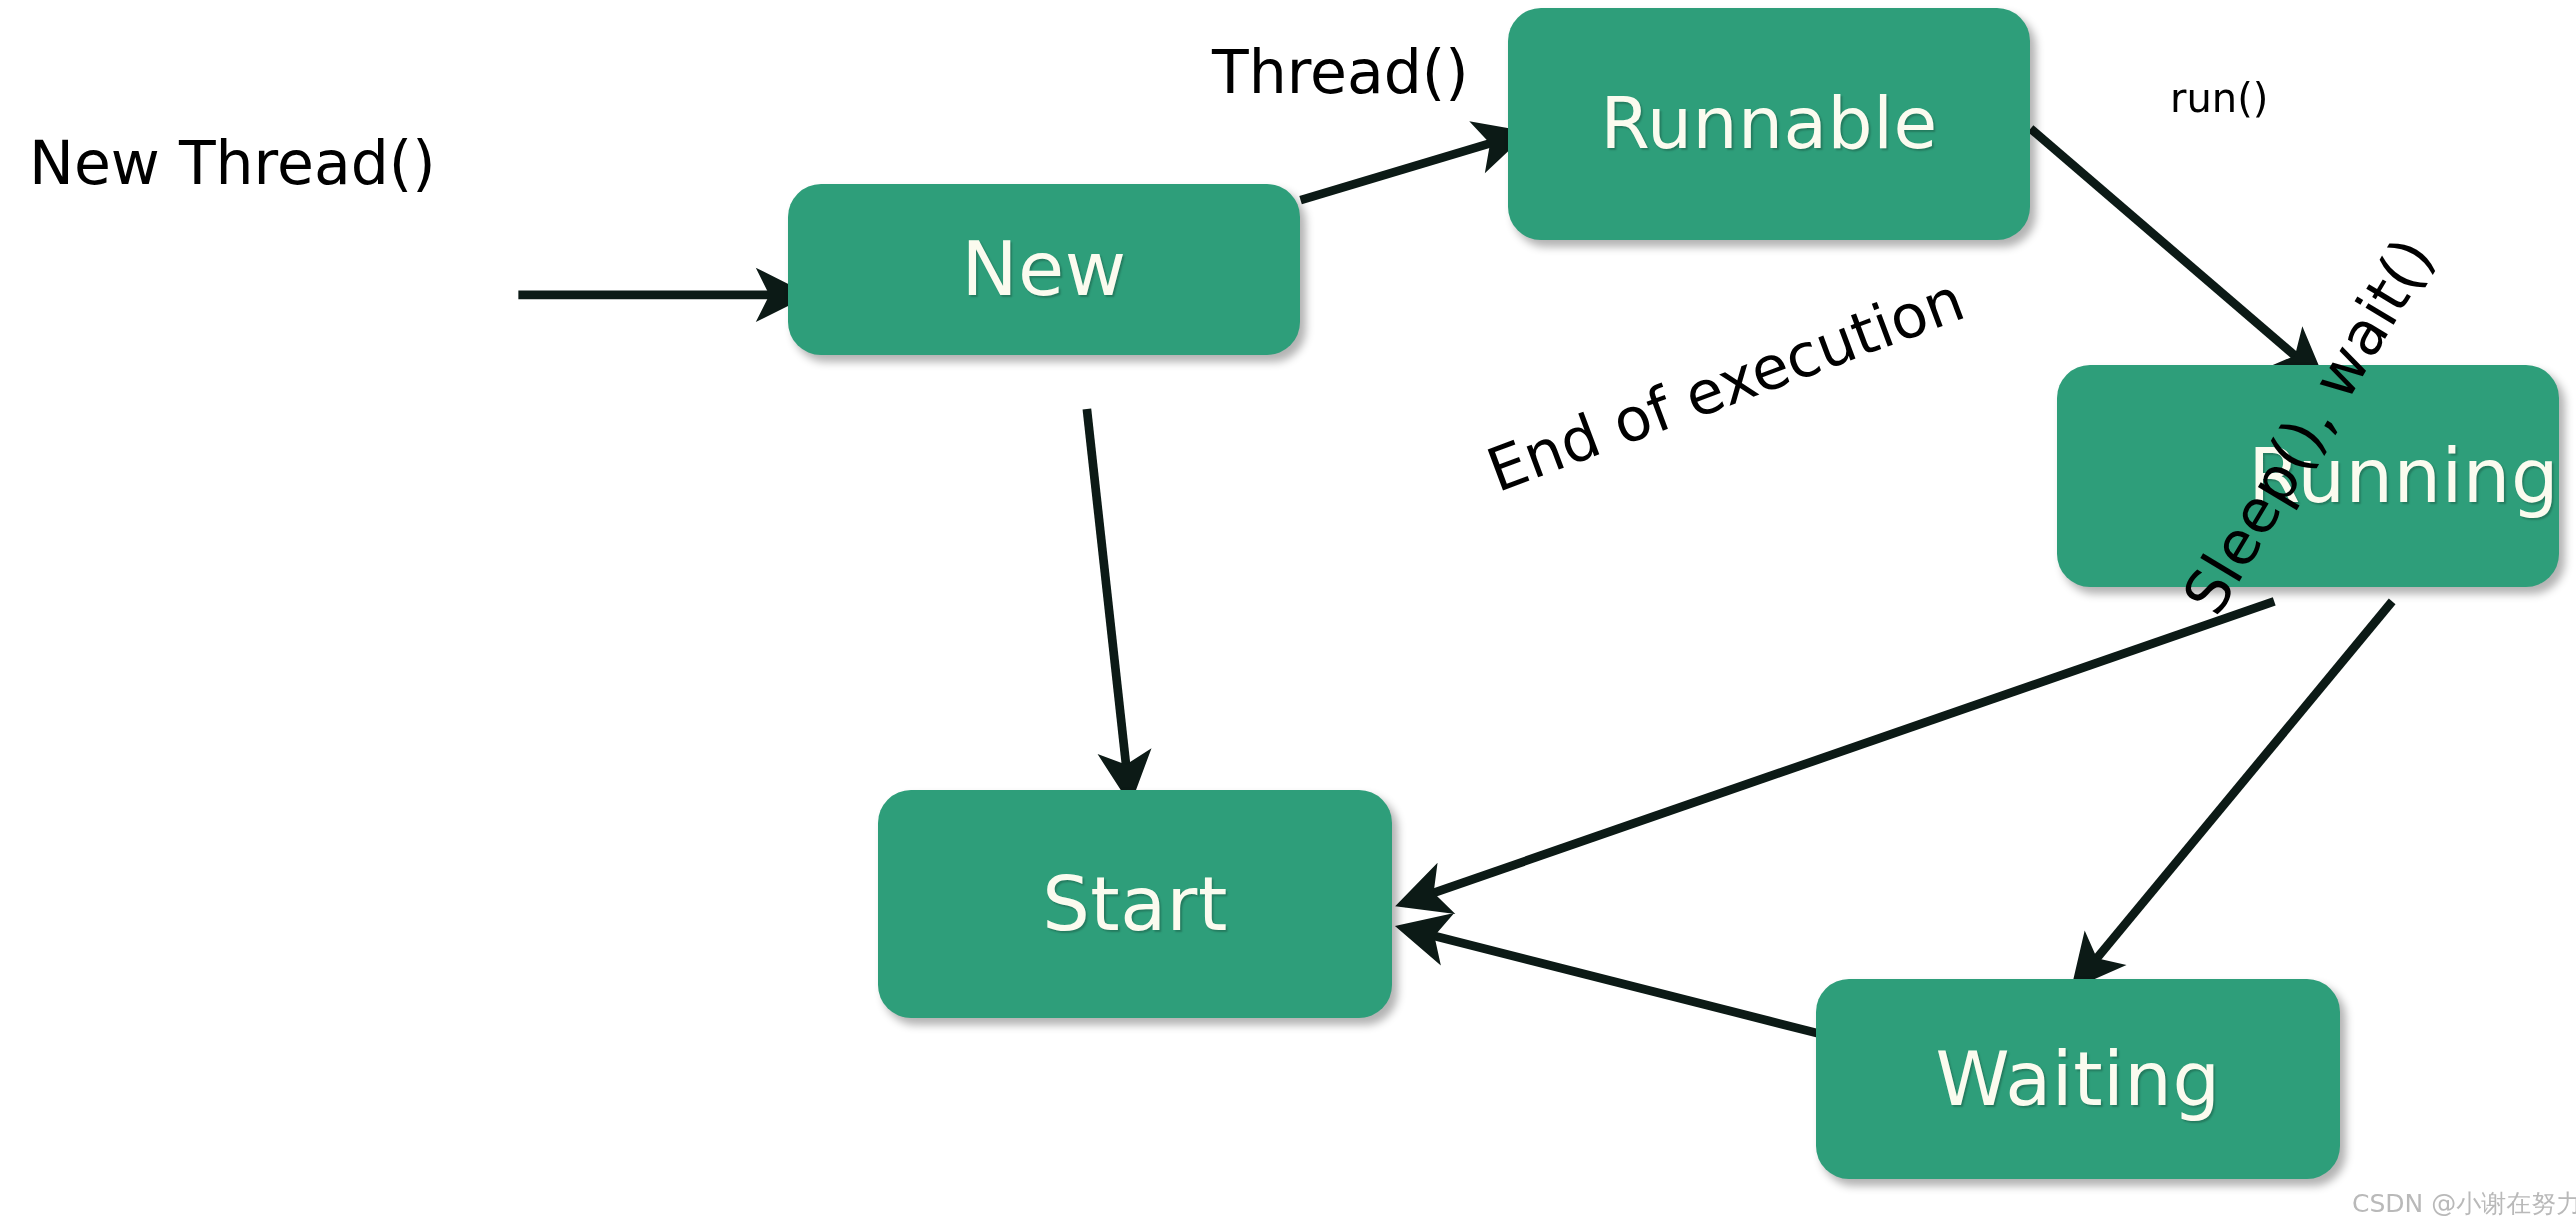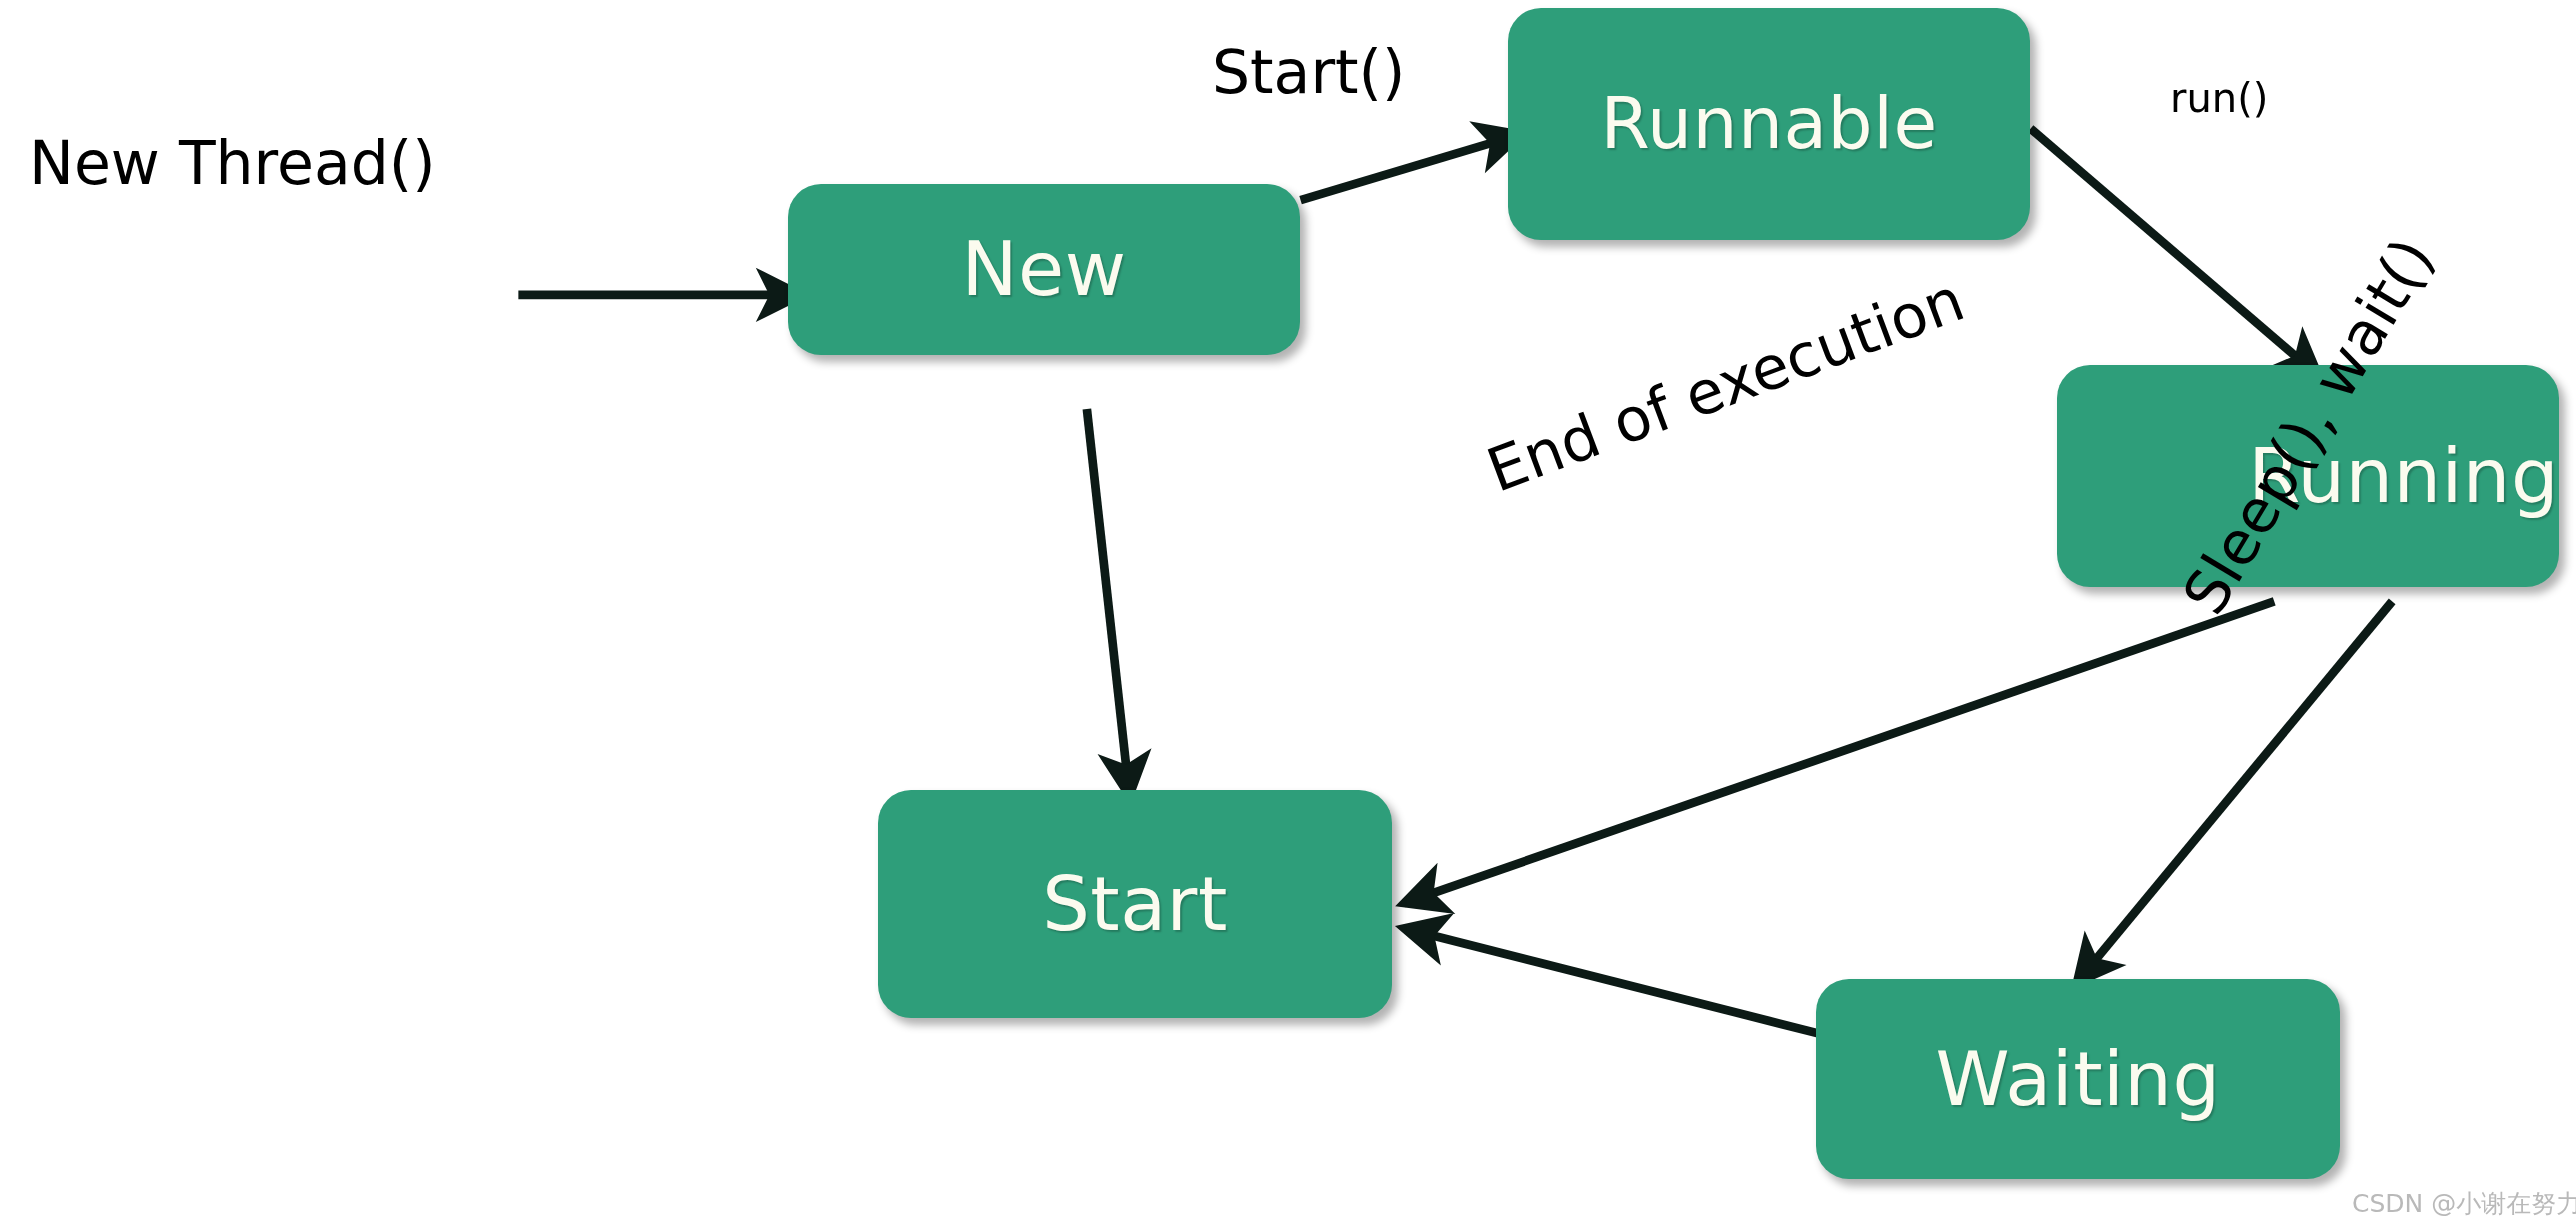--- a/index.html
+++ b/index.html
@@ -100,21 +100,21 @@
   <div class="node" style="left:878px; top:790px; width:514px; height:228px;">
     <span class="node-label" style="font-size:75px;">Start</span>
   </div>
 
   <div class="node" style="left:1816px; top:979px; width:524px; height:200px;">
     <span class="node-label" style="font-size:75px;">Waiting</span>
   </div>
 
   <div class="edge-label" style="left:29px; top:128px; font-size:60px;">New Thread()</div>
 
-  <div class="edge-label" style="left:1212px; top:37px; font-size:60px;">Start()</div>
+  <div class="edge-label" style="left:1212px; top:37px; font-size:60px;">Thread()</div>
 
   <div class="edge-label" style="left:2170px; top:75px; font-size:40px;">run()</div>
 
   <div class="edge-label" style="left:1478px; top:440px; font-size:60px; transform-origin: left top; transform: rotate(-20.5deg);">End of execution</div>
 
   <div class="edge-label" style="left:2169px; top:590px; font-size:60px; transform-origin: left top; transform: rotate(-59deg);">Sleep(), wait()</div>
 
   <div class="watermark" style="left:2352px; top:1187px;">CSDN @小谢在努力</div>
 
 </div>

